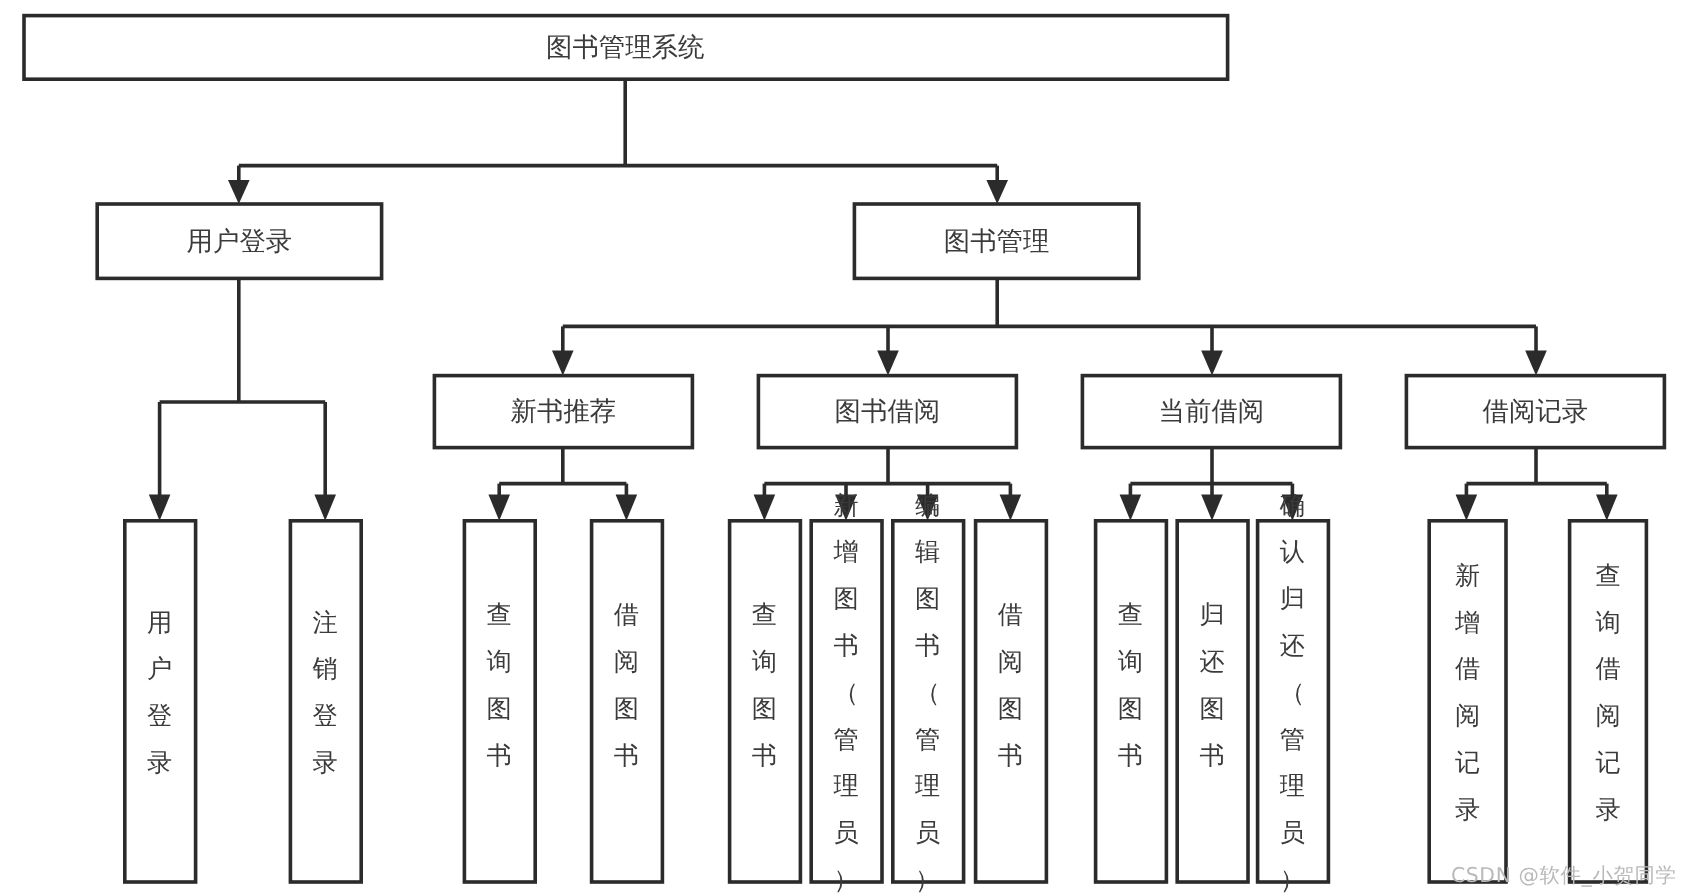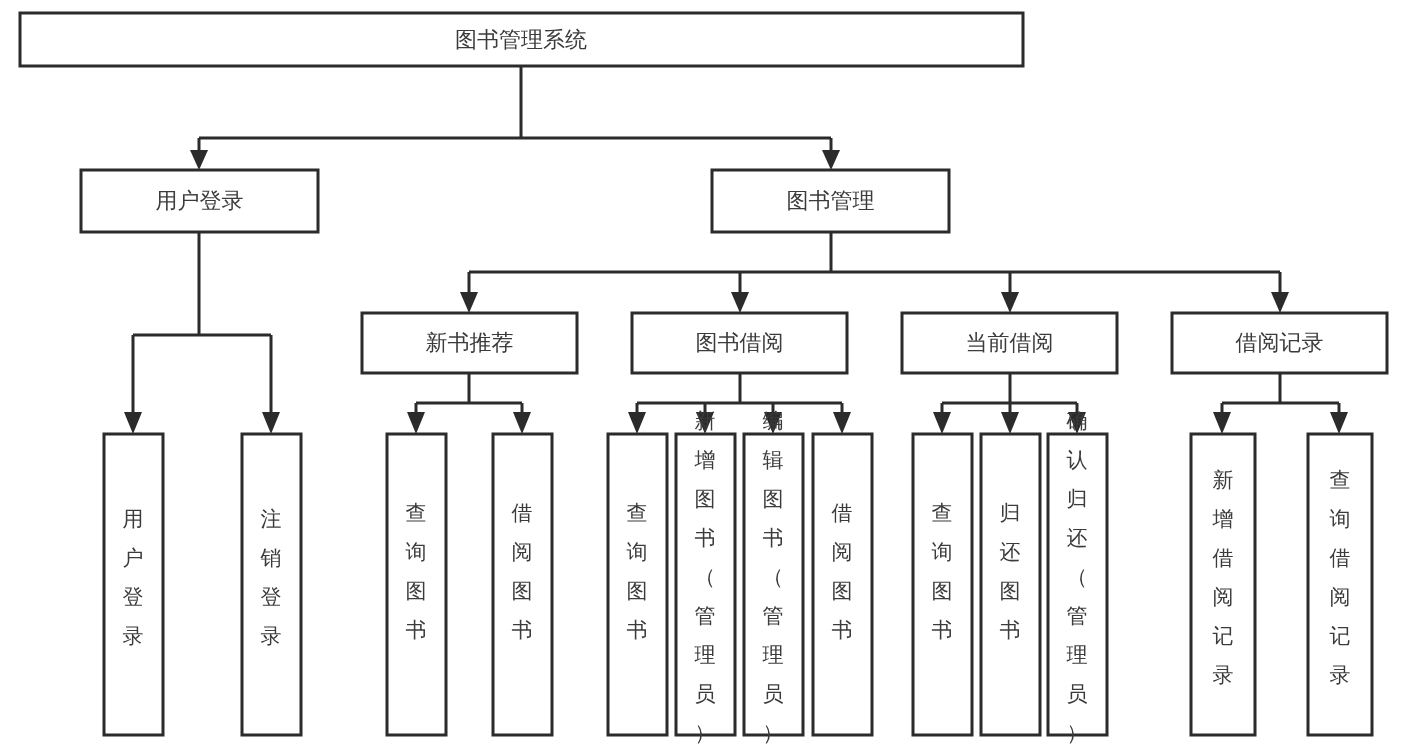--- a/index.html
+++ b/index.html
@@ -194,13 +194,14 @@
       <rect class="node-box" x="1191" y="434" width="64" height="301"></rect>
       <text class="node-label-v" x="1223" y="0"><tspan x="1223" y="486.5">新</tspan><tspan x="1223" y="525.5">增</tspan><tspan x="1223" y="564.5">借</tspan><tspan x="1223" y="603.5">阅</tspan><tspan x="1223" y="642.5">记</tspan><tspan x="1223" y="681.5">录</tspan></text>
     </g>
     <g>
       <rect class="node-box" x="1308" y="434" width="64" height="301"></rect>
       <text class="node-label-v" x="1340" y="0"><tspan x="1340" y="486.5">查</tspan><tspan x="1340" y="525.5">询</tspan><tspan x="1340" y="564.5">借</tspan><tspan x="1340" y="603.5">阅</tspan><tspan x="1340" y="642.5">记</tspan><tspan x="1340" y="681.5">录</tspan></text>
     </g>
 
   </svg>
 
+  <div class="watermark">CSDN @软件_小贺同学</div>
 </div>
 
 </body></html>

